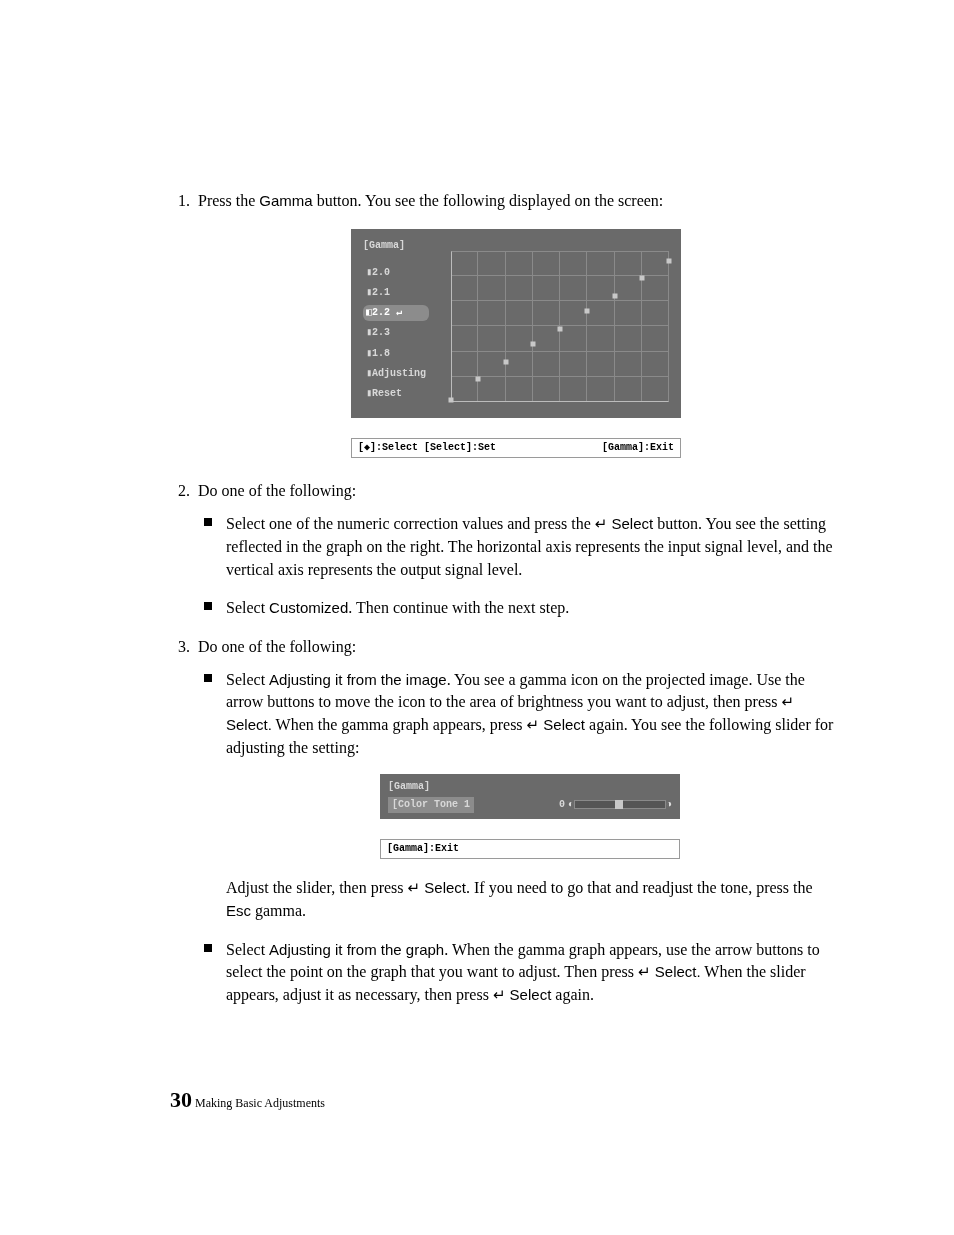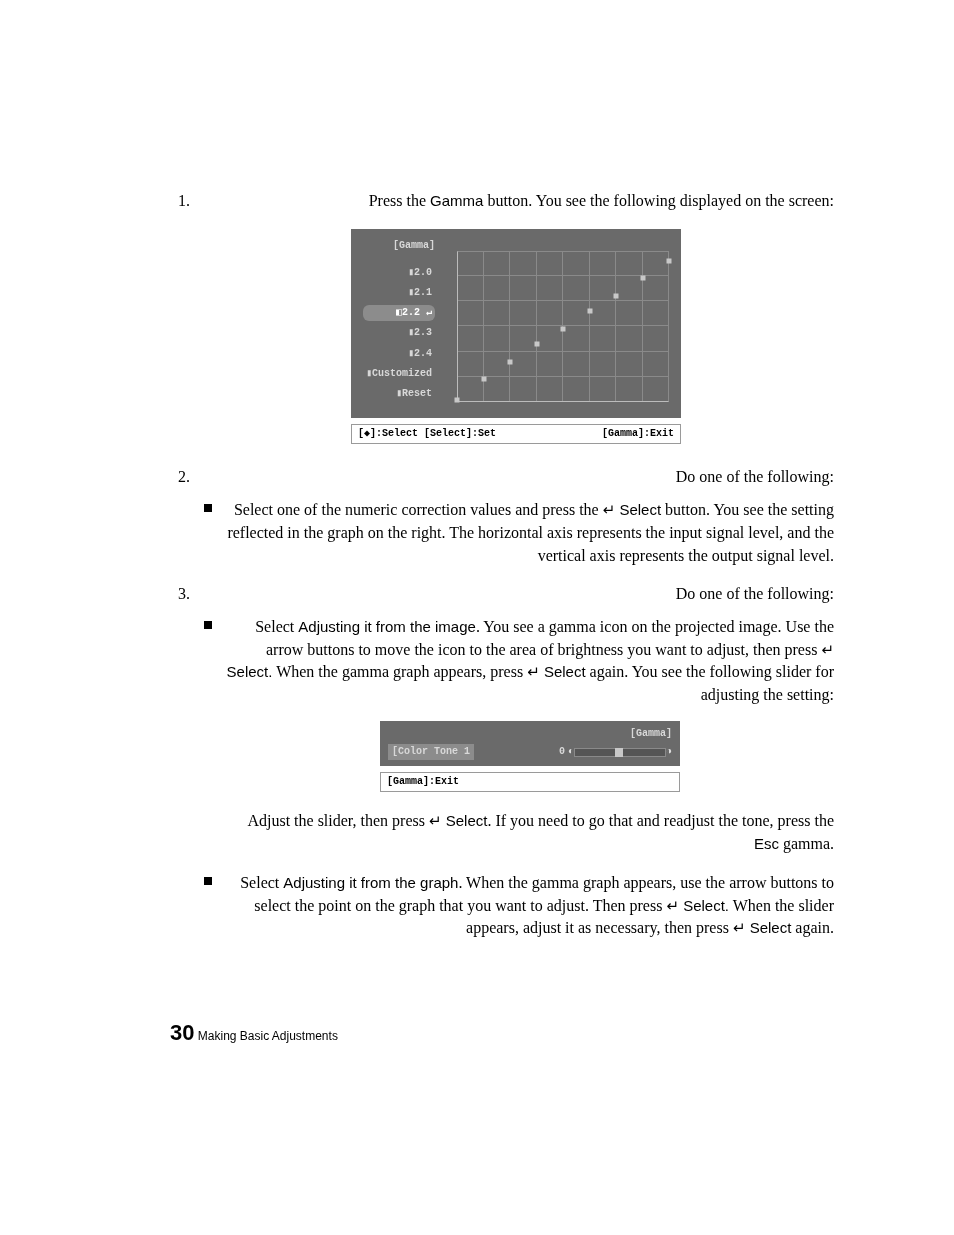--- a/index.html
+++ b/index.html
@@ -23,21 +23,20 @@
   }
   p.intro {
     font-size: 16px;
     line-height: 1.38;
     margin: 0 0 22px 0;
   }
   ol.top {
     list-style: decimal;
     padding-left: 24px;
     margin: 0;
-    text-align: right;
   }
   ol.top > li {
     font-size: 16px;
     line-height: 1.42;
     margin-bottom: 16px;
     padding-left: 4px;
   }
   ul.sq {
     list-style: none;
     padding-left: 28px;
@@ -129,21 +128,21 @@
   .statusbar {
     display: flex;
     justify-content: space-between;
     font-family: "Courier New", monospace;
     font-size: 10px;
     font-weight: bold;
     color: #000;
     background: #fff;
     border: 1px solid #9a9a9a;
     padding: 2px 6px;
-    margin-top: 6px;
+    margin-top: 20px;
   }
   
   .osd2-wrap {
     width: 300px;
     margin: 14px auto 18px auto;
   }
   .osd2 {
     background: #6a6a6a;
     color: #d8d8d8;
     font-family: "Courier New", monospace;
@@ -178,21 +177,21 @@
   .osd2 .knob {
     position: absolute;
     top: -1px;
     left: 45%;
     width: 8px;
     height: 9px;
     background: #c8c8c8;
   }
   .footer {
     margin-top: 80px;
-    font-family: Liberation Sans, sans-serif;
+    font-family: Liberation Serif, serif;
     font-size: 12px;
   }
   .footer .pn {
     font-size: 22px;
     font-weight: bold;
   }
 </style>
 </head>
 <body>
 
@@ -203,22 +202,22 @@
       <span>Press the </span><span class="sans">Gamma</span><span> button. You see the following displayed on the screen:</span>
 
       <div class="osd-wrap">
         <div class="osd">
           <div class="left">
             <div class="title">[Gamma]</div>
             <div class="item">▮2.0</div>
             <div class="item">▮2.1</div>
             <div class="item sel">◧2.2 ↵</div>
             <div class="item">▮2.3</div>
-            <div class="item">▮2.4</div>
-            <div class="item">▮Customized</div>
+            <div class="item">▮1.8</div>
+            <div class="item">▮Adjusting</div>
             <div class="item">▮Reset</div>
           </div>
           <div class="graph">
             <div class="grid">
               <div></div>
                 <div></div>
                 <div></div>
                 <div></div>
                 <div></div>
                 <div></div>
@@ -285,20 +284,23 @@
         </div>
       </div>
     </li>
 
     <li>
       <span>Do one of the following:</span>
       <ul class="sq">
         <li>
           <span>Select one of the numeric correction values and press the </span><span class="sans">↵ Select</span><span> button. You see the setting reflected in the graph on the right. The horizontal axis represents the input signal level, and the vertical axis represents the output signal level.</span>
         </li>
+        <li>
+          <span>Select </span><span class="sans">Customized</span><span>. Then continue with the next step.</span>
+        </li>
       </ul>
     </li>
 
     <li>
       <span>Do one of the following:</span>
       <ul class="sq">
         <li>
           <span>Select </span><span class="sans">Adjusting it from the image</span><span>. You see a gamma icon on the projected image. Use the arrow buttons to move the icon to the area of brightness you want to adjust, then press </span><span class="sans">↵ Select.</span><span> When the gamma graph appears, press </span><span class="sans">↵ Select</span><span> again. You see the following slider for adjusting the setting:</span>
 
           <div class="osd2-wrap">

